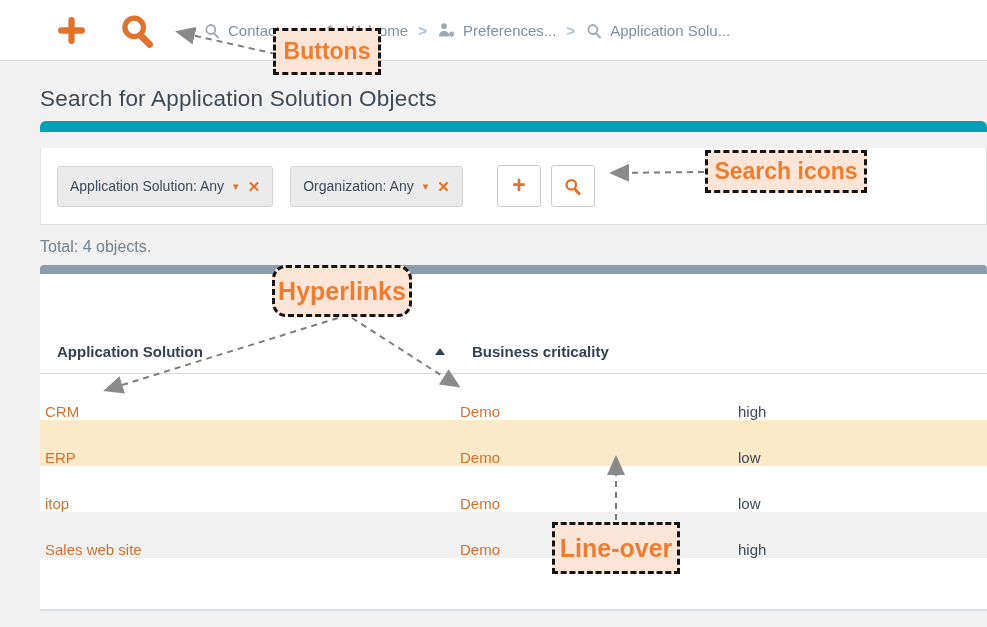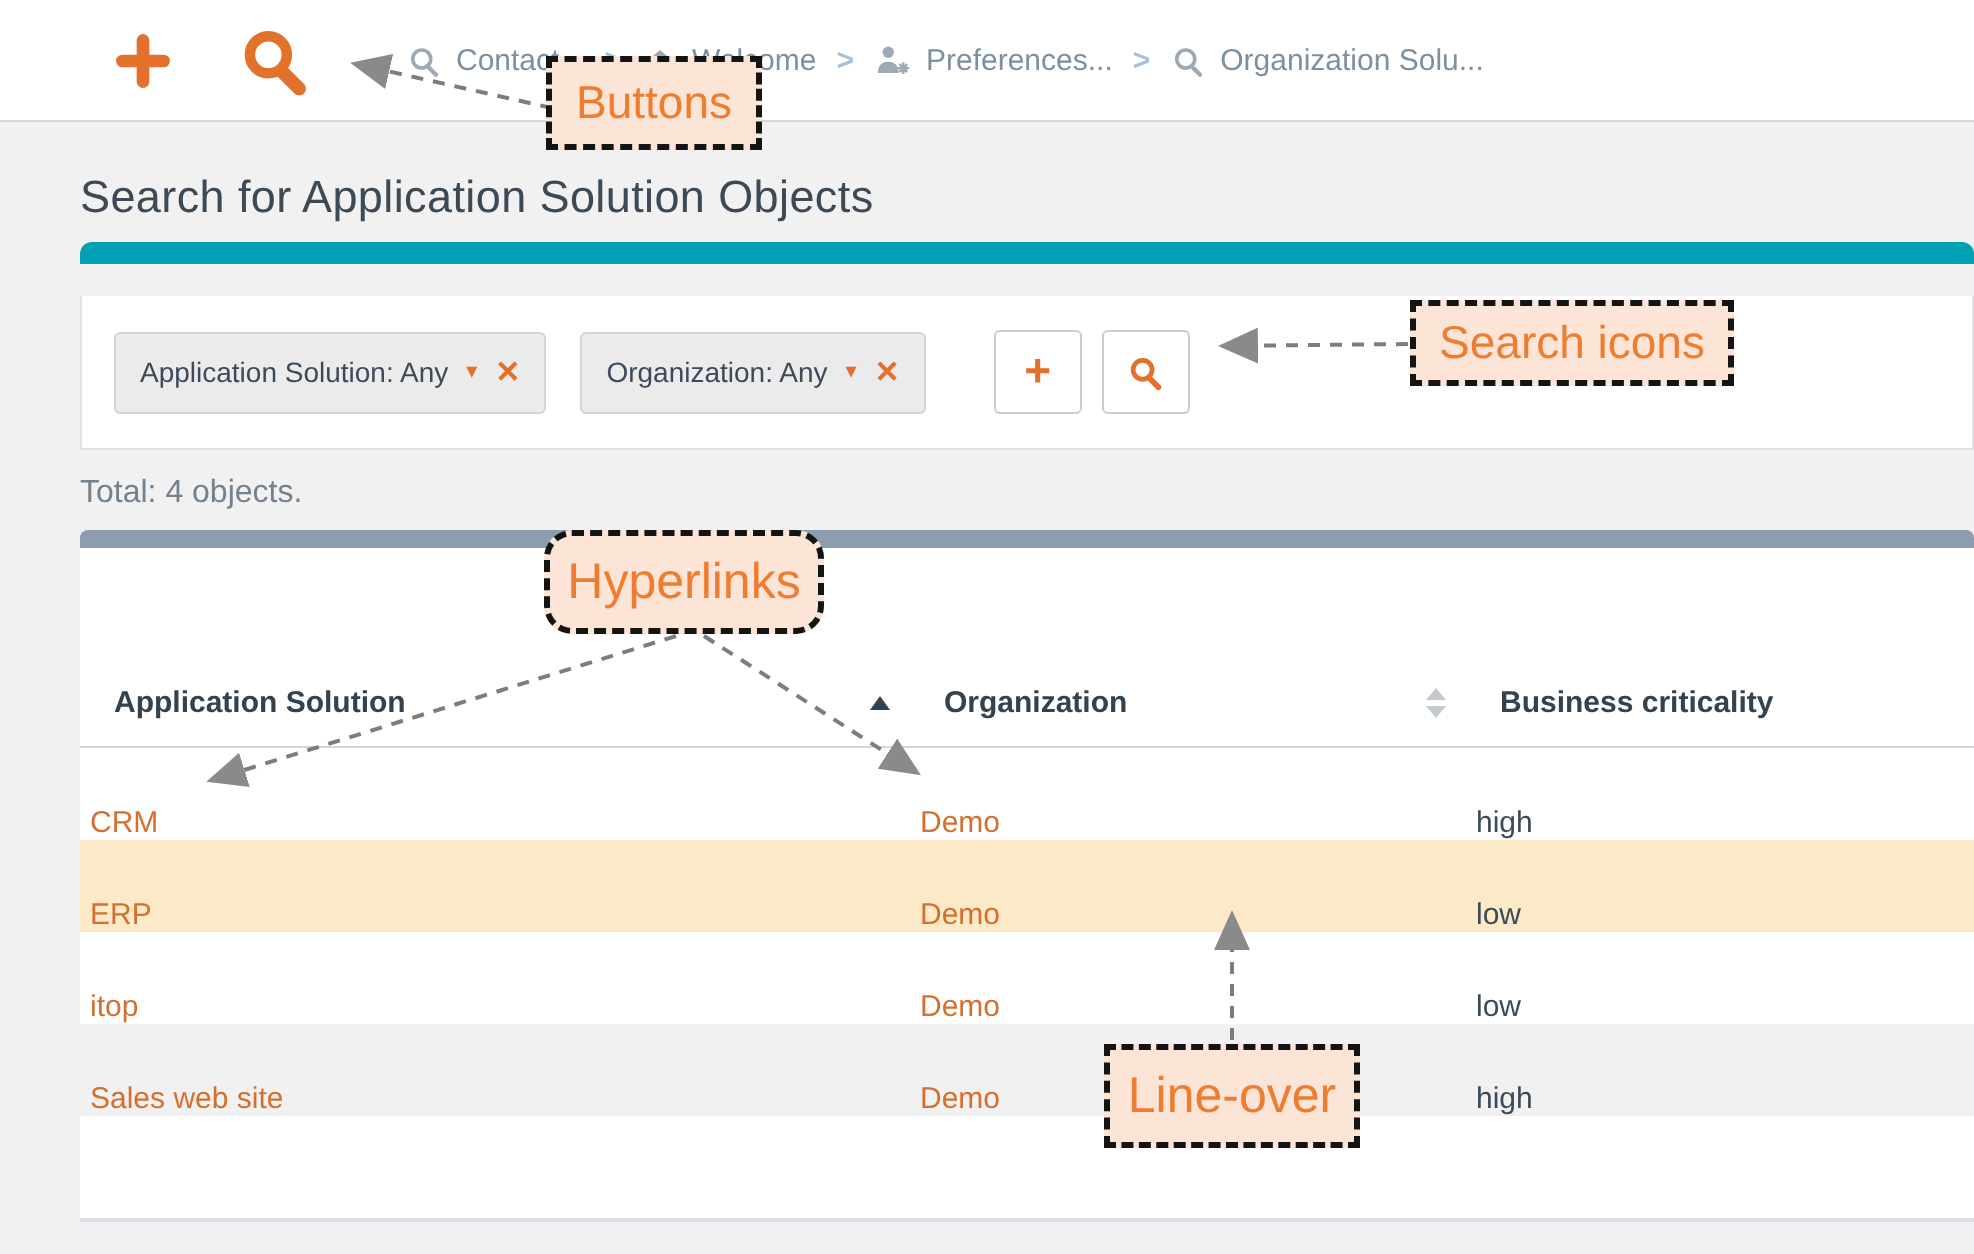--- a/index.html
+++ b/index.html
@@ -66,21 +66,21 @@
   .row { height:46px; display:grid; grid-template-columns:415px 278px 1fr;
          align-items:center; font-size:15px; color:#3c4a5a; }
   .row .cell { padding-left:5px;margin-top:28px; }
   .row a { color:#d4702f; text-decoration:none; cursor:pointer; }
   .row.line-over { background:#fce9c8; }
   .row.alt { background:#f1f1f1; }
 
   
   .ann { position:absolute; background:#fce4d6; border:3px dashed #141414;
          color:#ed7d31; display:flex; align-items:center; justify-content:center;
-         font-size:23px; z-index:20; }
+         font-size:23px; z-index:20;font-weight:bold; }
   #ann-buttons      { left:273px; top:28px;  width:108px; height:47px; }
   #ann-search-icons { left:705px; top:150px; width:162px; height:43px; }
   #ann-hyperlinks   { left:272px; top:265px; width:140px; height:52px; font-size:25px;border-radius:14px; }
   #ann-line-over    { left:552px; top:522px; width:128px; height:52px; font-size:25px; }
 
   .arrow-overlay { position:absolute; inset:0; width:987px; height:627px;
                    z-index:15; pointer-events:none; }
 </style>
 </head>
 <body>
@@ -130,21 +130,21 @@
       <span>Preferences...</span>
     </span>
     <span class="crumb-sep">&gt;</span>
     <span class="crumb">
       <span class="crumb-icon">
         <svg width="18" height="18" viewBox="0 0 24 24">
             <circle cx="10.5" cy="10" r="6" fill="none" stroke="currentColor" stroke-width="2.4"></circle>
             <line x1="15" y1="15.5" x2="20" y2="20.5" stroke="currentColor" stroke-width="2.8" stroke-linecap="round"></line>
           </svg>
       </span>
-      <span>Organization Solu...</span>
+      <span>Application Solu...</span>
     </span>
   </div>
 </div>
 
 <div class="page-title">Search for Application Solution Objects</div>
 
 <div class="search-panel">
   <div class="teal-bar"></div>
   <div class="sp-body">
     <div class="chip">
@@ -169,27 +169,20 @@
 
 <div class="total-text">Total: 4 objects.</div>
 
 <div class="table-panel">
   <div class="table-topbar"></div>
   <div class="table-body">
     <div class="thead">
       <div class="th">
         <span>Application Solution</span>
         <span class="sort-asc"></span>
-      </div>
-      <div class="th">
-        <span>Organization</span>
-        <span class="sort-both">
-            <span class="up"></span>
-            <span class="down"></span>
-          </span>
       </div>
       <div class="th">
         <span>Business criticality</span>
       </div>
     </div>
 
     <div class="row">
       <div class="cell"><a>CRM</a></div>
       <div class="cell"><a>Demo</a></div>
       <div class="cell">high</div>

